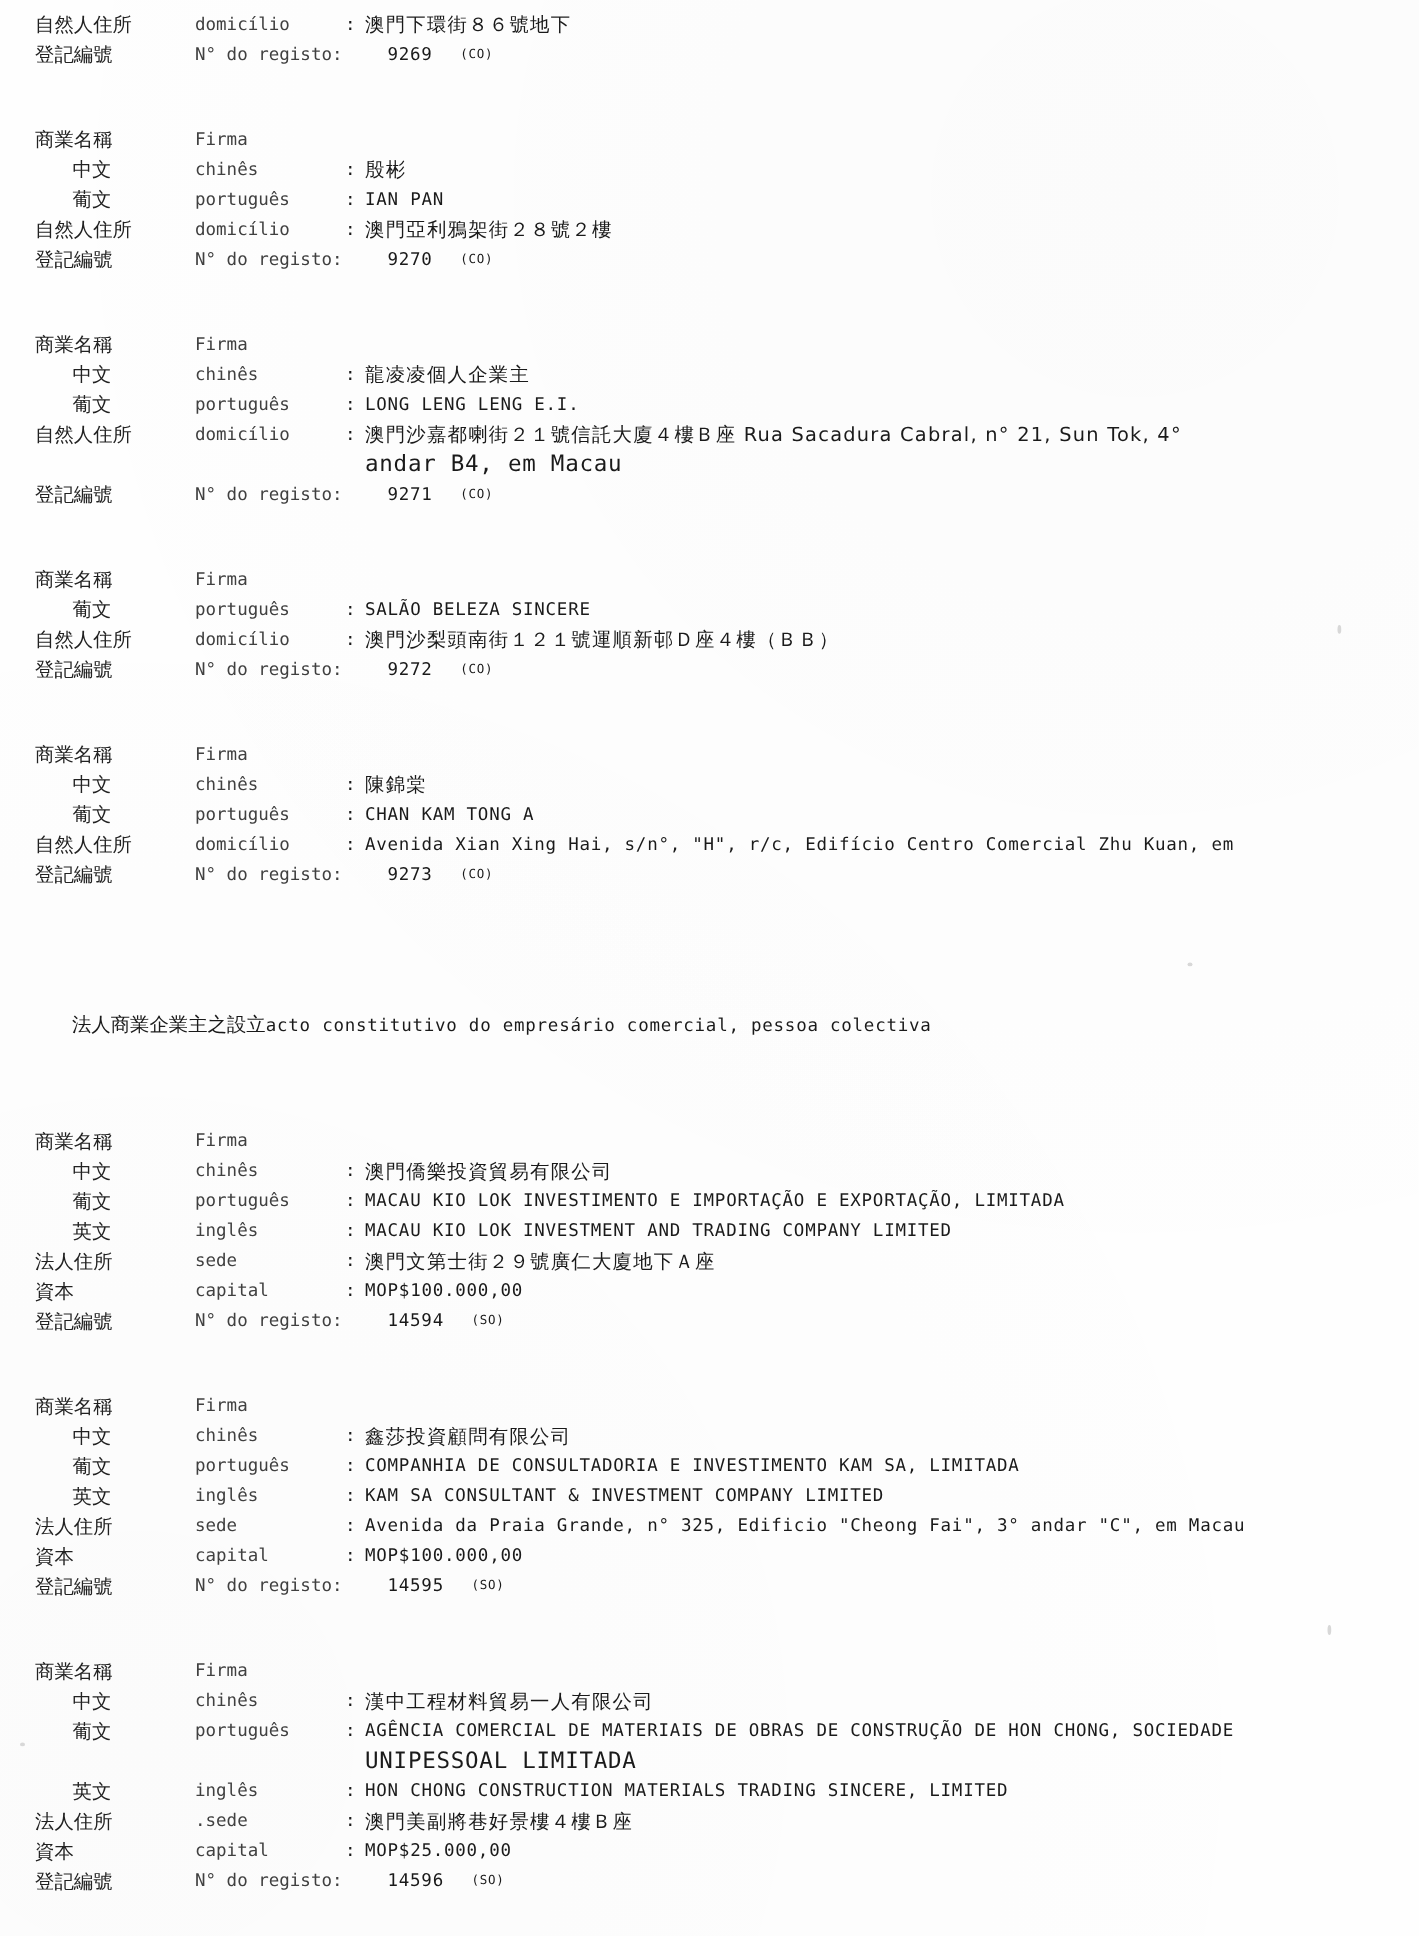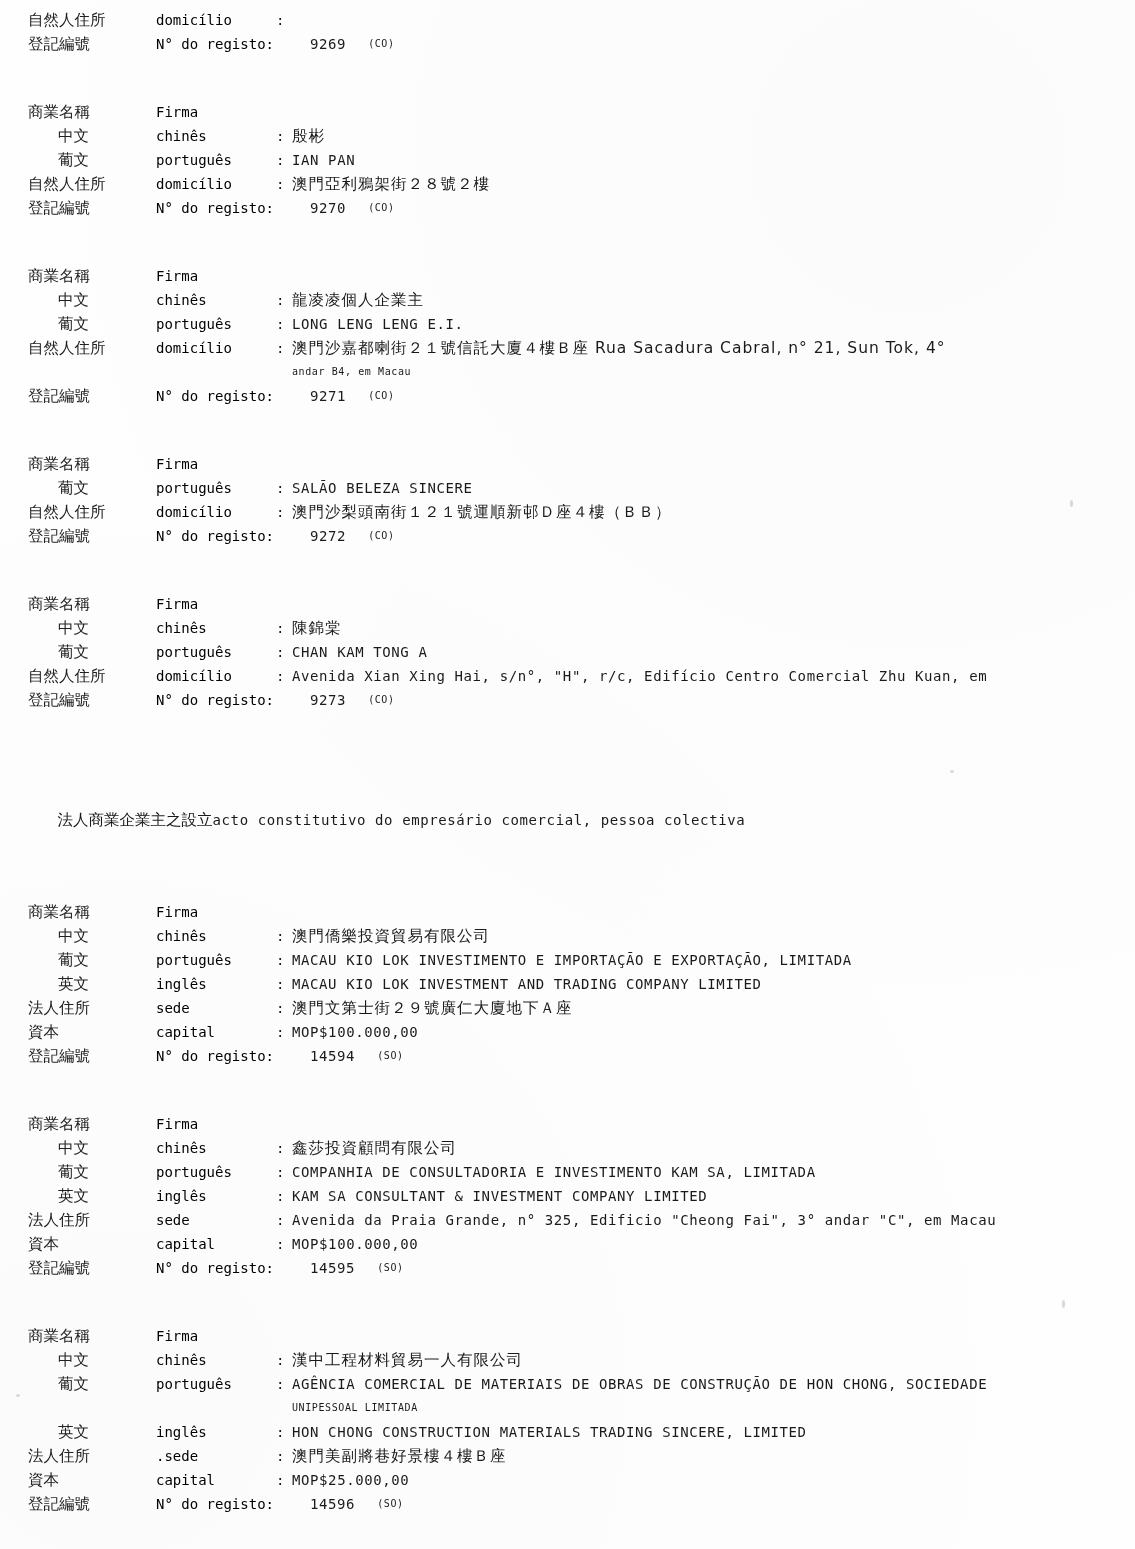--- a/index.html
+++ b/index.html
@@ -48,21 +48,21 @@
     font-family: "DejaVu Sans", "Liberation Sans", sans-serif;
     font-size: 15.5px;
     color: #222;
     white-space: pre;
   }
   .label-lat {
     width: 120px;
     flex: 0 0 120px;
     font-family: "DejaVu Sans Mono", "Liberation Mono", monospace;
     font-size: 14px;
-    color: #000000;
+    color: #404040;
     white-space: pre;
   }
   .colon {
     flex: 0 0 16px;
     font-family: "DejaVu Sans Mono", "Liberation Mono", monospace;
     font-size: 14px;
   }
   .value {
     flex: 1 1 auto;
     white-space: pre-wrap;
@@ -76,21 +76,21 @@
     font-family: "DejaVu Sans", "Liberation Sans", sans-serif;
     font-size: 15.5px;
     letter-spacing: 1px;
   }
   .indent-1 { padding-left: 30px; }
   .indent-1 .label-cjk { width: 98px; flex: 0 0 98px; }
   .hanging {
     padding-left: 264px;
     text-indent: 0;
     font-family: "DejaVu Sans Mono", "Liberation Mono", monospace;
-    font-size: 10px;
+    font-size: 18px;
     letter-spacing: 0.6px;
     line-height: 24px;
     white-space: pre;
   }
   .gap-md { height: 28px; }
   .gap-lg { height: 44px; }
   .section-head {
     font-family: "DejaVu Sans", "Liberation Sans", sans-serif;
     font-size: 15.5px;
     line-height: 24px;
@@ -139,20 +139,21 @@
   <div class="speck" style="left:950px; top:770px; width:4px; height:3px;"></div>
   <div class="speck" style="left:16px; top:1394px; width:4px; height:3px;"></div>
 
   <div class="content">
 
     <div class="block">
       <div class="row">
         <span class="label-cjk">自然人住所</span>
         <span class="label-lat">domicílio</span>
         <span class="colon">:</span>
+        <span class="value han">澳門下環街８６號地下</span>
       </div>
       <div class="row reg-row">
         <span class="label-cjk">登記編號</span>
         <span class="label-lat">N° do registo:</span>
         <span class="reg-num">9269</span>
         <span class="reg-type">(CO)</span>
       </div>
     </div>
 
     <div class="gap-lg"></div>

